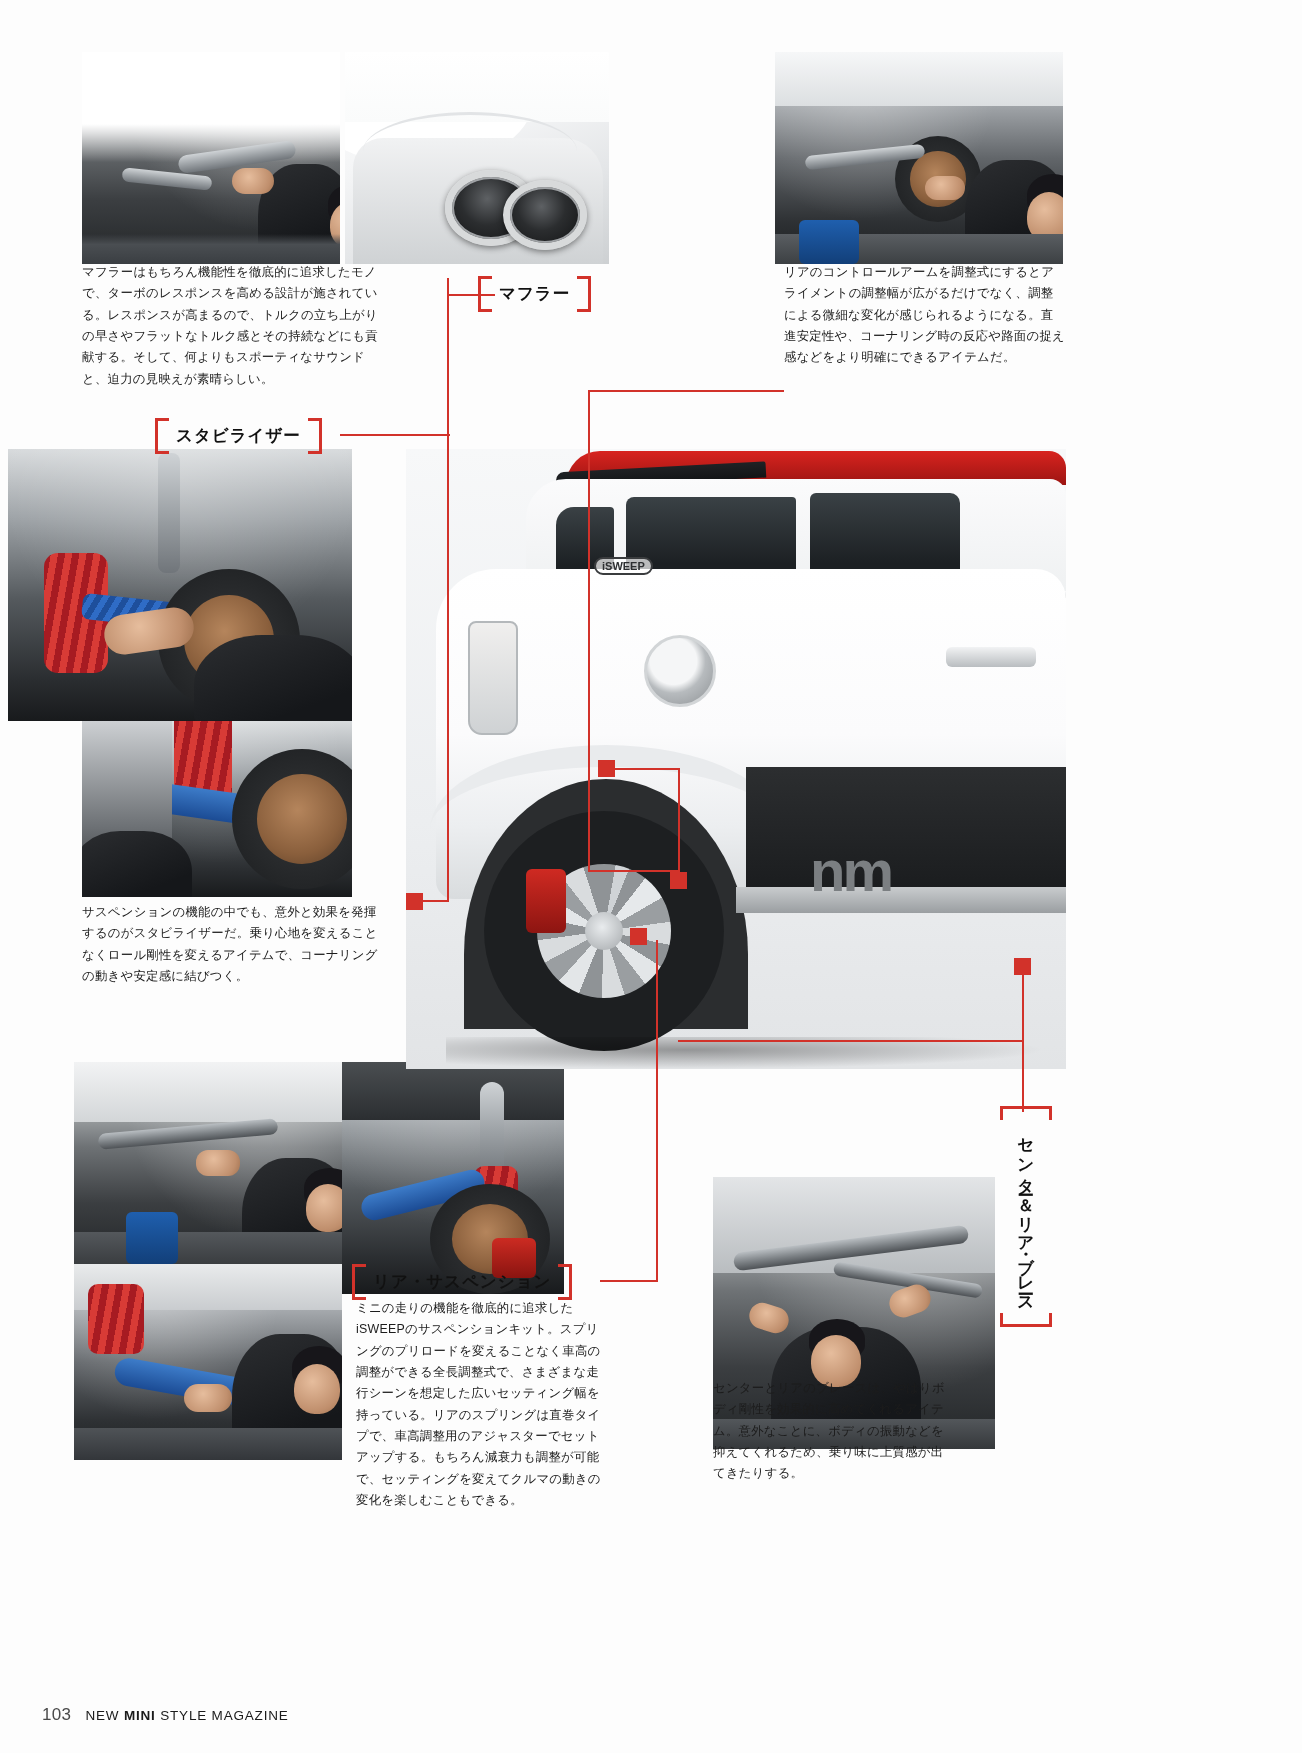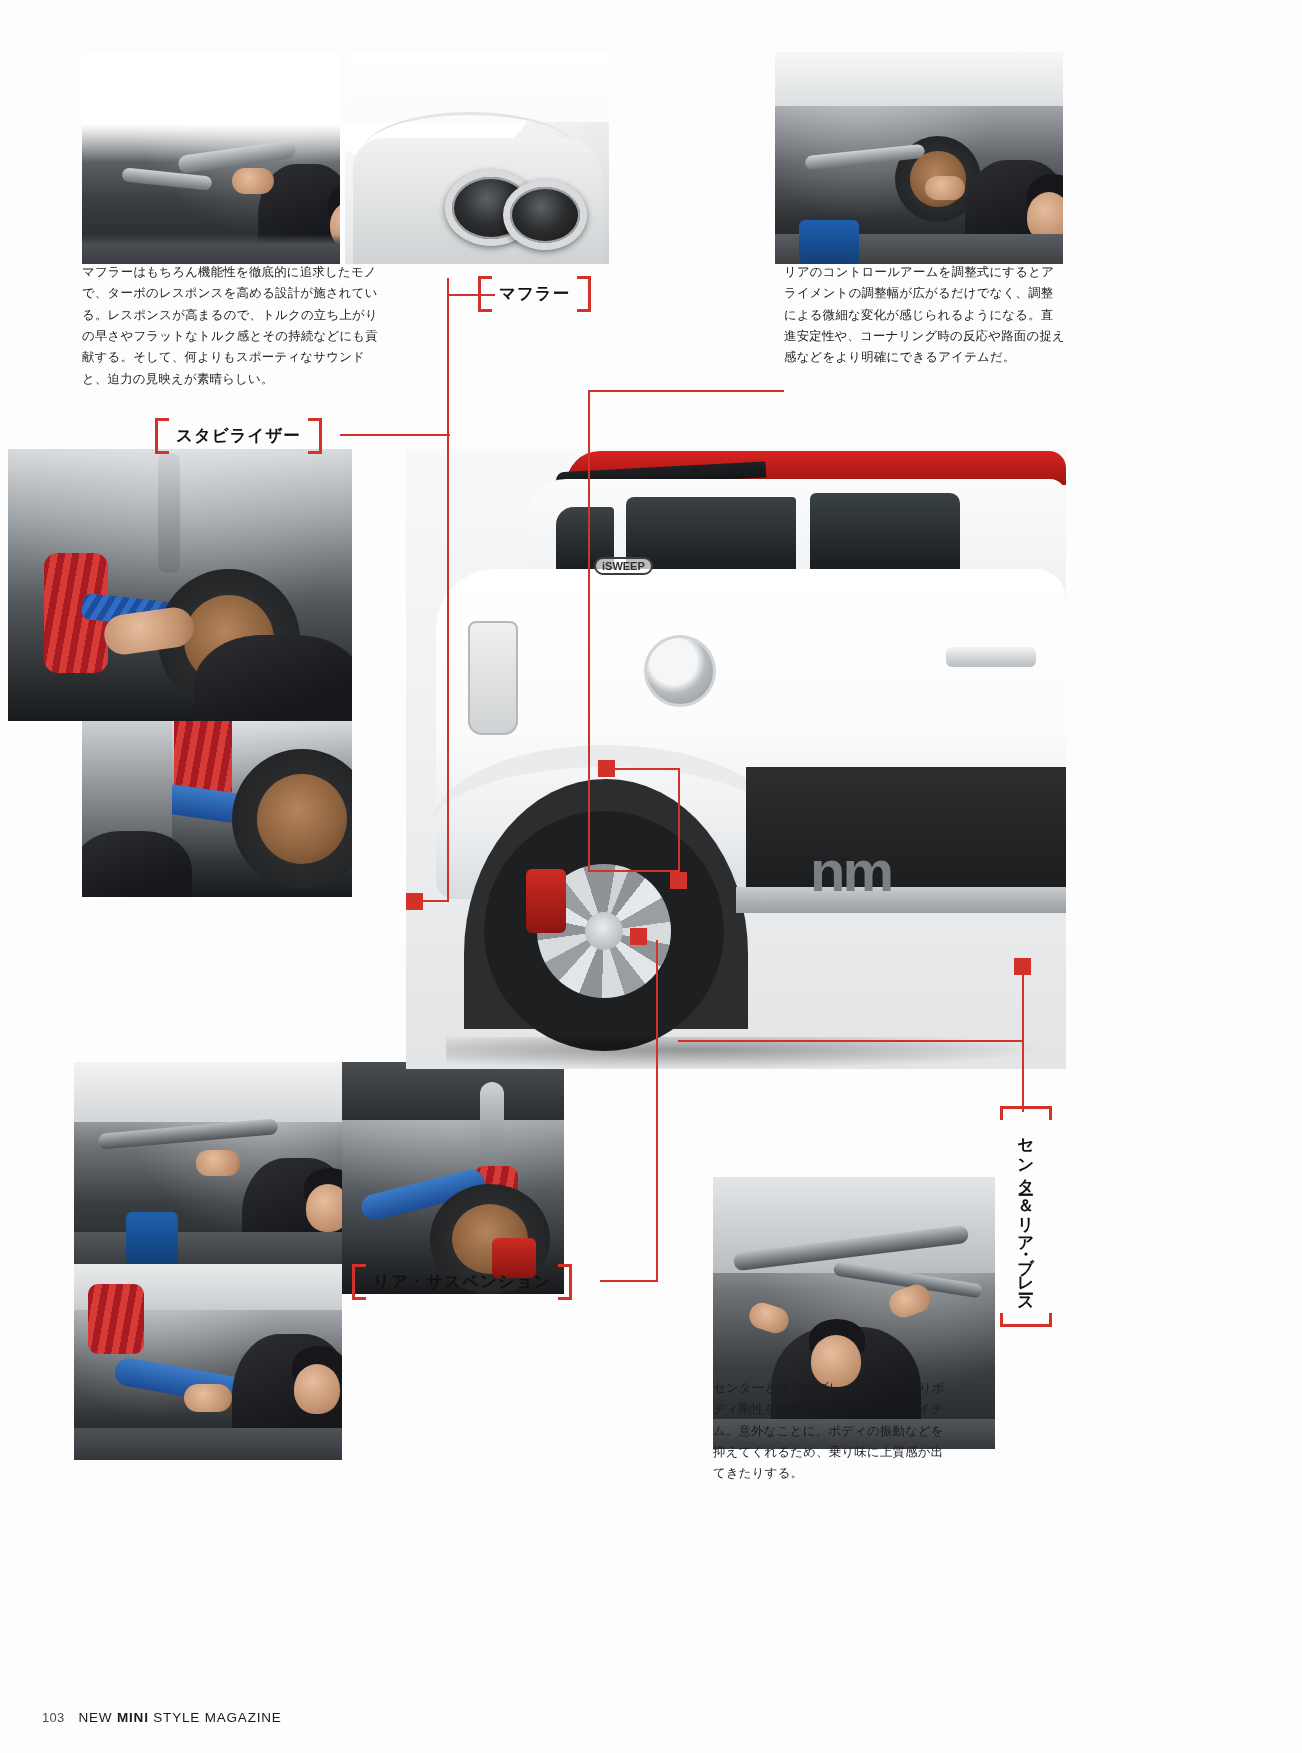--- a/index.html
+++ b/index.html
@@ -297,21 +297,21 @@
   #footer {
     position: absolute;
     left: 42px;
     bottom: 28px;
     display: flex;
     align-items: baseline;
     gap: 14px;
     color: #1b1b1b;
   }
   #footer .pageno {
-    font-size: 13px;
+    font-size: 17px;
     color: #4a4a4a;
     letter-spacing: 0.02em;
   }
   #footer .mag {
     font-size: 13.5px;
     letter-spacing: 0.06em;
   }
   #footer .mag b { font-weight: bold; }
 </style>
 </head>
@@ -527,21 +527,23 @@
   <div class="label-v" style="left:1000px; top:1106px;">
     <span class="br-t"></span>
     <span class="txt">センター＆リア・ブレース</span>
     <span class="br-b"></span>
   </div>
 
   <div class="caption" style="left:82px; top:262px; width:300px;">マフラーはもちろん機能性を徹底的に追求したモノで、ターボのレスポンスを高める設計が施されている。レスポンスが高まるので、トルクの立ち上がりの早さやフラットなトルク感とその持続などにも貢献する。そして、何よりもスポーティなサウンドと、迫力の見映えが素晴らしい。</div>
 
   <div class="caption" style="left:784px; top:262px; width:282px;">リアのコントロールアームを調整式にするとアライメントの調整幅が広がるだけでなく、調整による微細な変化が感じられるようになる。直進安定性や、コーナリング時の反応や路面の捉え感などをより明確にできるアイテムだ。</div>
 
-
+  <div class="caption" style="left:82px; top:902px; width:296px;">サスペンションの機能の中でも、意外と効果を発揮するのがスタビライザーだ。乗り心地を変えることなくロール剛性を変えるアイテムで、コーナリングの動きや安定感に結びつく。</div>
+
+  <div class="caption" style="left:356px; top:1298px; width:248px;">ミニの走りの機能を徹底的に追求したiSWEEPのサスペンションキット。スプリングのプリロードを変えることなく車高の調整ができる全長調整式で、さまざまな走行シーンを想定した広いセッティング幅を持っている。リアのスプリングは直巻タイプで、車高調整用のアジャスターでセットアップする。もちろん減衰力も調整が可能で、セッティングを変えてクルマの動きの変化を楽しむこともできる。</div>
 
   <div class="caption" style="left:713px; top:1378px; width:235px;">センターとリアのブレースは、やはりボディ剛性を効果的に高めてくれるアイテム。意外なことに、ボディの振動などを抑えてくれるため、乗り味に上質感が出てきたりする。</div>
 
   <div id="footer">
     <span class="pageno">103</span>
     <span class="mag"><span>NEW </span><b>MINI</b><span> STYLE MAGAZINE</span></span>
   </div>
 
 </div>
 

